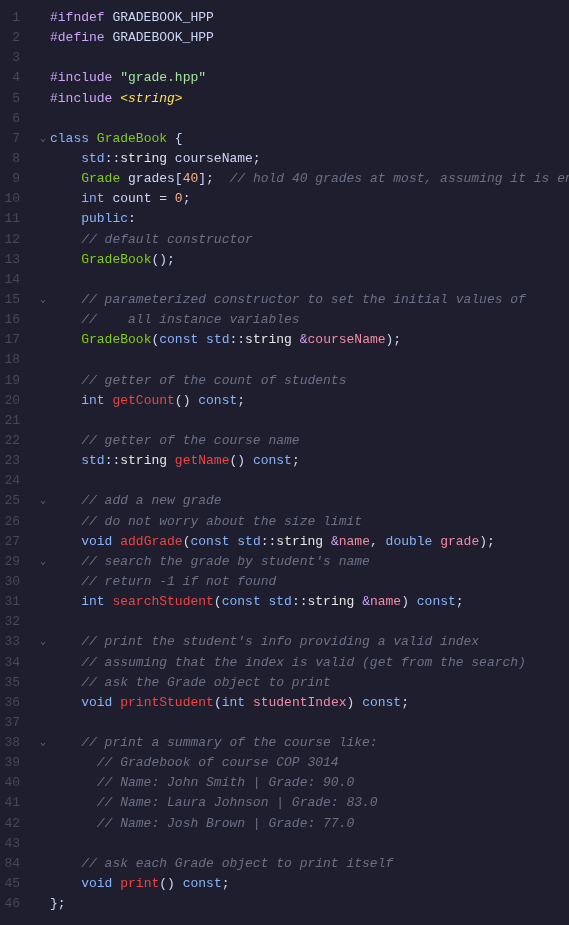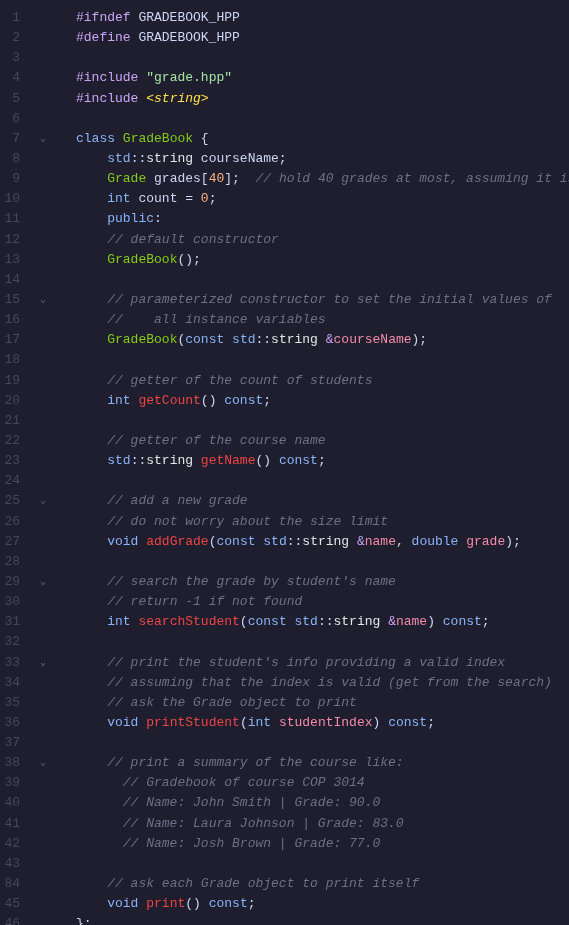--- a/index.html
+++ b/index.html
@@ -28,21 +28,20 @@
       min-width: 36px;
       text-align: right;
       padding-right: 16px;
       color: #45475a;
       user-select: none;
       flex-shrink: 0;
     }
     .line-content {
       flex: 1;
       white-space: pre;
-      margin-left: 26px;
     }
     .fold-arrow {
       width: 14px;
       text-align: center;
       color: #6c7086;
       flex-shrink: 0;
       font-size: 10px;
       padding-top: 2px;
     }
     
@@ -83,21 +82,20 @@
     <div class="line"><span class="line-number">18</span><span class="fold-arrow"> </span><span class="line-content"> </span></div>
     <div class="line"><span class="line-number">19</span><span class="fold-arrow"> </span><span class="line-content"><span class="variable">    </span><span class="comment">// getter of the count of students</span></span></div>
     <div class="line"><span class="line-number">20</span><span class="fold-arrow"> </span><span class="line-content"><span class="variable">    </span><span class="kw-blue">int</span><span class="variable"> </span><span class="func-name">getCount</span><span class="variable">() </span><span class="kw-blue">const</span><span class="variable">;</span></span></div>
     <div class="line"><span class="line-number">21</span><span class="fold-arrow"> </span><span class="line-content"> </span></div>
     <div class="line"><span class="line-number">22</span><span class="fold-arrow"> </span><span class="line-content"><span class="variable">    </span><span class="comment">// getter of the course name</span></span></div>
     <div class="line"><span class="line-number">23</span><span class="fold-arrow"> </span><span class="line-content"><span class="variable">    </span><span class="kw-blue">std</span><span class="variable">::</span><span class="kw-cyan">string</span><span class="variable"> </span><span class="func-name">getName</span><span class="variable">() </span><span class="kw-blue">const</span><span class="variable">;</span></span></div>
     <div class="line"><span class="line-number">24</span><span class="fold-arrow"> </span><span class="line-content"> </span></div>
     <div class="line"><span class="line-number">25</span><span class="fold-arrow" style="color: rgb(108, 112, 134);">⌄</span><span class="line-content"><span class="variable">    </span><span class="comment">// add a new grade</span></span></div>
     <div class="line"><span class="line-number">26</span><span class="fold-arrow"> </span><span class="line-content"><span class="variable">    </span><span class="comment">// do not worry about the size limit</span></span></div>
     <div class="line"><span class="line-number">27</span><span class="fold-arrow"> </span><span class="line-content"><span class="variable">    </span><span class="kw-blue">void</span><span class="variable"> </span><span class="func-name">addGrade</span><span class="variable">(</span><span class="kw-blue">const</span><span class="variable"> </span><span class="kw-blue">std</span><span class="variable">::</span><span class="kw-cyan">string</span><span class="variable"> </span><span class="ref-amp">&amp;</span><span class="param-name">name</span><span class="variable">, </span><span class="kw-blue">double</span><span class="variable"> </span><span class="param-name">grade</span><span class="variable">);</span></span></div>
-    <div class="line"><span class="line-number">28</span><span class="fold-arrow"> </span><span class="line-content"> </span></div>
     <div class="line"><span class="line-number">29</span><span class="fold-arrow" style="color: rgb(108, 112, 134);">⌄</span><span class="line-content"><span class="variable">    </span><span class="comment">// search the grade by student's name</span></span></div>
     <div class="line"><span class="line-number">30</span><span class="fold-arrow"> </span><span class="line-content"><span class="variable">    </span><span class="comment">// return -1 if not found</span></span></div>
     <div class="line"><span class="line-number">31</span><span class="fold-arrow"> </span><span class="line-content"><span class="variable">    </span><span class="kw-blue">int</span><span class="variable"> </span><span class="func-name">searchStudent</span><span class="variable">(</span><span class="kw-blue">const</span><span class="variable"> </span><span class="kw-blue">std</span><span class="variable">::</span><span class="kw-cyan">string</span><span class="variable"> </span><span class="ref-amp">&amp;</span><span class="param-name">name</span><span class="variable">) </span><span class="kw-blue">const</span><span class="variable">;</span></span></div>
     <div class="line"><span class="line-number">32</span><span class="fold-arrow"> </span><span class="line-content"> </span></div>
     <div class="line"><span class="line-number">33</span><span class="fold-arrow" style="color: rgb(108, 112, 134);">⌄</span><span class="line-content"><span class="variable">    </span><span class="comment">// print the student's info providing a valid index</span></span></div>
     <div class="line"><span class="line-number">34</span><span class="fold-arrow"> </span><span class="line-content"><span class="variable">    </span><span class="comment">// assuming that the index is valid (get from the search)</span></span></div>
     <div class="line"><span class="line-number">35</span><span class="fold-arrow"> </span><span class="line-content"><span class="variable">    </span><span class="comment">// ask the Grade object to print</span></span></div>
     <div class="line"><span class="line-number">36</span><span class="fold-arrow"> </span><span class="line-content"><span class="variable">    </span><span class="kw-blue">void</span><span class="variable"> </span><span class="func-name">printStudent</span><span class="variable">(</span><span class="kw-blue">int</span><span class="variable"> </span><span class="param-name">studentIndex</span><span class="variable">) </span><span class="kw-blue">const</span><span class="variable">;</span></span></div>
     <div class="line"><span class="line-number">37</span><span class="fold-arrow"> </span><span class="line-content"> </span></div>
     <div class="line"><span class="line-number">38</span><span class="fold-arrow" style="color: rgb(108, 112, 134);">⌄</span><span class="line-content"><span class="variable">    </span><span class="comment">// print a summary of the course like:</span></span></div>

